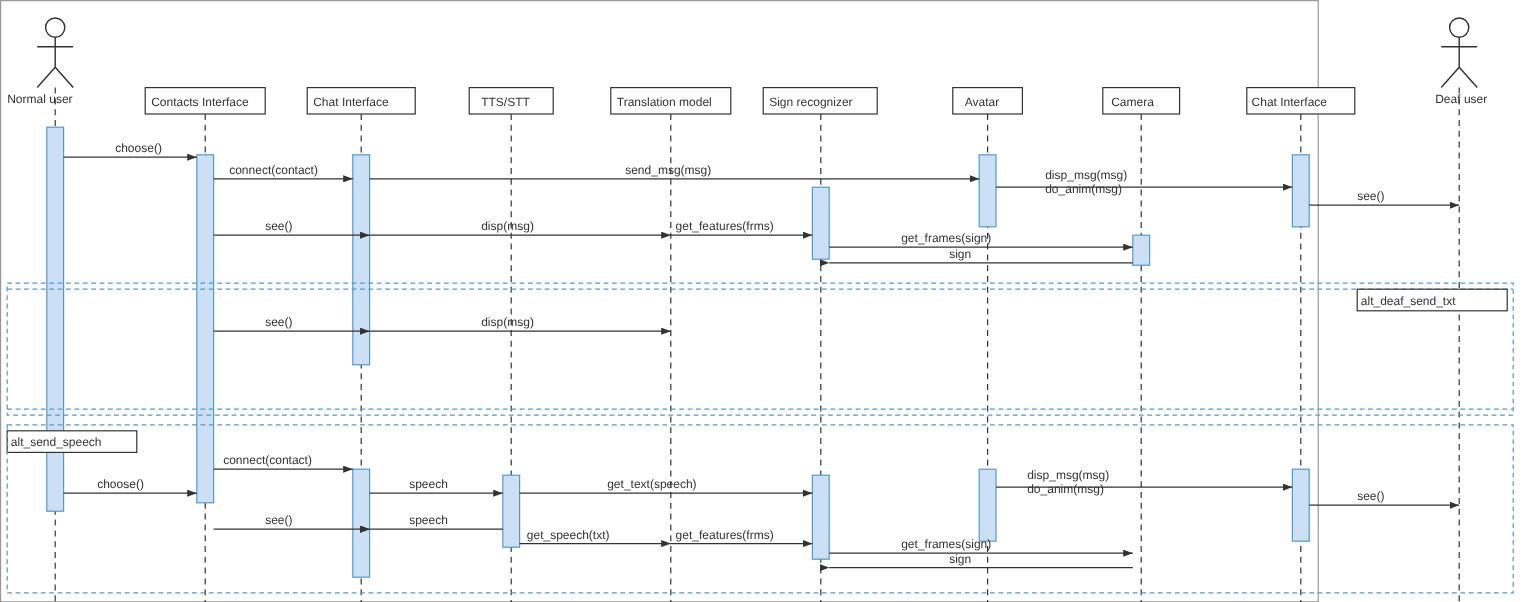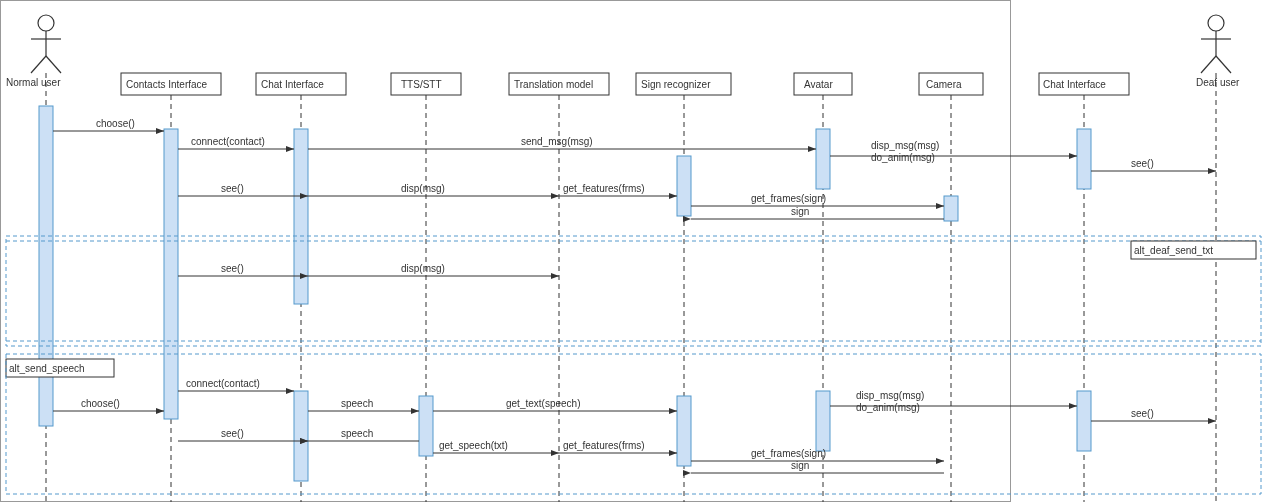--- a/index.html
+++ b/index.html
@@ -7,21 +7,21 @@
       background: #fff;
       font-family: Arial, sans-serif;
       font-size: 11px;
       width: 1269px;
       height: 502px;
       overflow: hidden;
       position: relative;
     }
     #diagram {
       position: relative;
-      width: 1011px;
+      width: 1099px;
       height: 502px;
       background: #fff;
       border: 1px solid #999;
     }
     svg {
       position: absolute;
       top: 0; left: 0;
       width: 1269px;
       height: 502px;
     }

